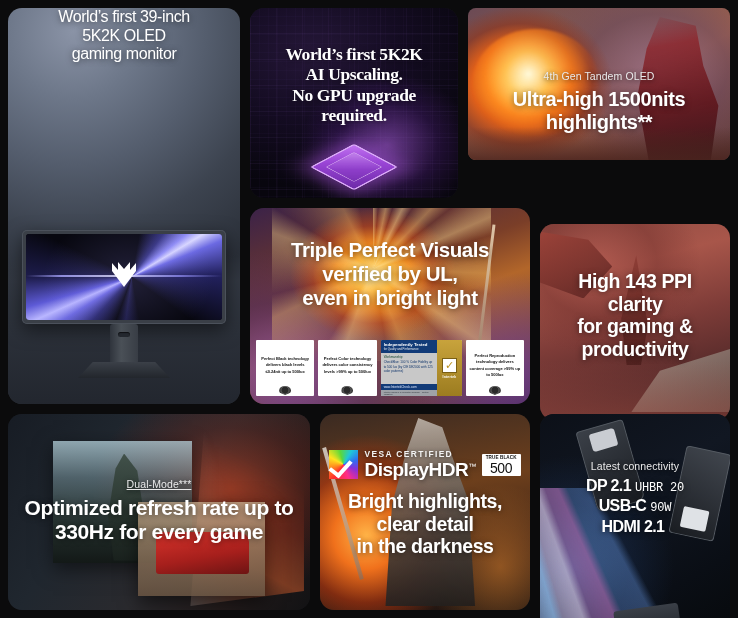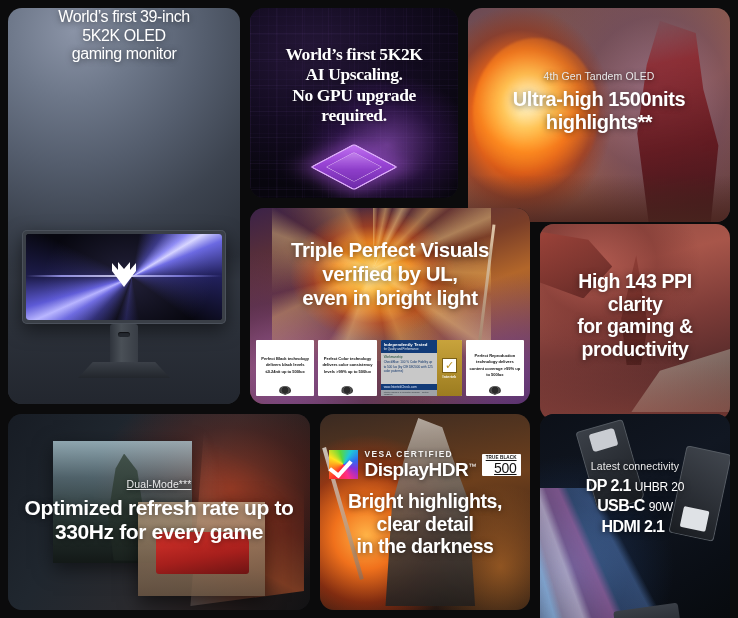--- a/index.html
+++ b/index.html
@@ -122,21 +122,21 @@
     box-shadow: 0 0 26px 8px rgba(178,90,235,.55), 0 10px 20px rgba(0,0,0,.5);
   }
   .chip::before {
     content:""; position:absolute; inset:9px;
     border:1px solid rgba(250,230,255,.5); border-radius:2px;
     background: linear-gradient(135deg, rgba(255,255,255,.22), rgba(255,255,255,0) 60%);
   }
   #c2 .card-text { top:36px; font-size:17.5px; font-weight:600; padding:0 10px; }
 
   
-  #c3 { left:468px; top:8px; width:262px; height:214px; }
+  #c3 { left:468px; top:8px; width:262px; height:152px;border-radius:8px; }
   #c3 .card-bg {
     background:
       radial-gradient(44% 64% at 20% 50%, #ffd88a 0%, #ff9a24 22%, #e2611a 42%, rgba(150,50,20,.55) 62%, rgba(0,0,0,0) 80%),
       radial-gradient(60% 80% at 72% 40%, rgba(148,120,170,.55) 0%, rgba(90,66,110,.4) 45%, rgba(0,0,0,0) 80%),
       linear-gradient(150deg,#6b4a55 0%,#8a5a4a 34%,#a2624a 58%,#5c3a3c 100%);
   }
   #c3 .sphere {
     position:absolute; left:2%; top:14%; width:48%; height:70%;
     border-radius:50%;
     background:
@@ -341,21 +341,21 @@
     font-size:8.4px; font-weight:700; letter-spacing:1.4px; color:#f3f3f3;
     text-shadow: 0 1px 4px rgba(0,0,0,.7);
   }
   .hdr-words .dhdr {
     font-size:19px; font-weight:700; color:#fff; letter-spacing:-.5px;
     margin-top:2px; text-shadow: 0 1px 5px rgba(0,0,0,.65);
   }
   .hdr-words .dhdr sup { font-size:8px; font-weight:400; vertical-align:super; }
   .tb-box {
     flex:0 0 auto; background:#fff; color:#111; border-radius:1px;
-    padding:2px 4px 1px; text-align:right; line-height:1;text-decoration:underline;
+    padding:2px 4px 1px; text-align:center; line-height:1;
   }
   .tb-box .t1 { font-size:4.6px; font-weight:700; letter-spacing:.1px; }
   .tb-box .t2 { font-size:14px; font-weight:500; letter-spacing:-.3px; }
   #c7 .card-text { top:76px; font-size:19.5px; font-weight:600; padding:0 10px; }
 
   
   #c8 { left:540px; top:414px; width:190px; height:248px;padding-left:20px; }
   #c8 .card-bg {
     background:
       radial-gradient(70% 58% at 16% 62%, rgba(58,98,150,.6) 0%, rgba(24,44,78,.4) 44%, rgba(0,0,0,0) 78%),
@@ -399,21 +399,21 @@
     content:""; position:absolute; left:6%; top:32%; width:34%; height:40%;
     background:#d6d9de; border-radius:1px;
   }
   #c8 .lbl-small { position:absolute; left:0; right:0; top:46px; text-align:center; z-index:8; }
   .conn-list { position:absolute; left:0; right:0; top:62px; z-index:8; text-align:center; }
   .conn-row {
     color:#fff; line-height:1.28; text-shadow: 0 1px 6px rgba(0,0,0,.7);
     white-space:nowrap;
   }
   .conn-row .big { font-size:16px; font-weight:600; letter-spacing:-.6px; }
-  .conn-row .sub { font-size:12px; font-weight:500; margin-left:4px; letter-spacing:-.2px; }
+  .conn-row .sub { font-size:12px; font-weight:500; margin-left:4px; letter-spacing:-.2px;font-family:Liberation Mono, monospace; }
 </style>
 </head>
 <body>
 
 <div class="grid">
 
   <div class="card" id="c1">
     <div class="card-bg"></div>
     <div class="floor"></div>
     <div class="card-text" style="white-space:pre-line">World’s first 39-inch

